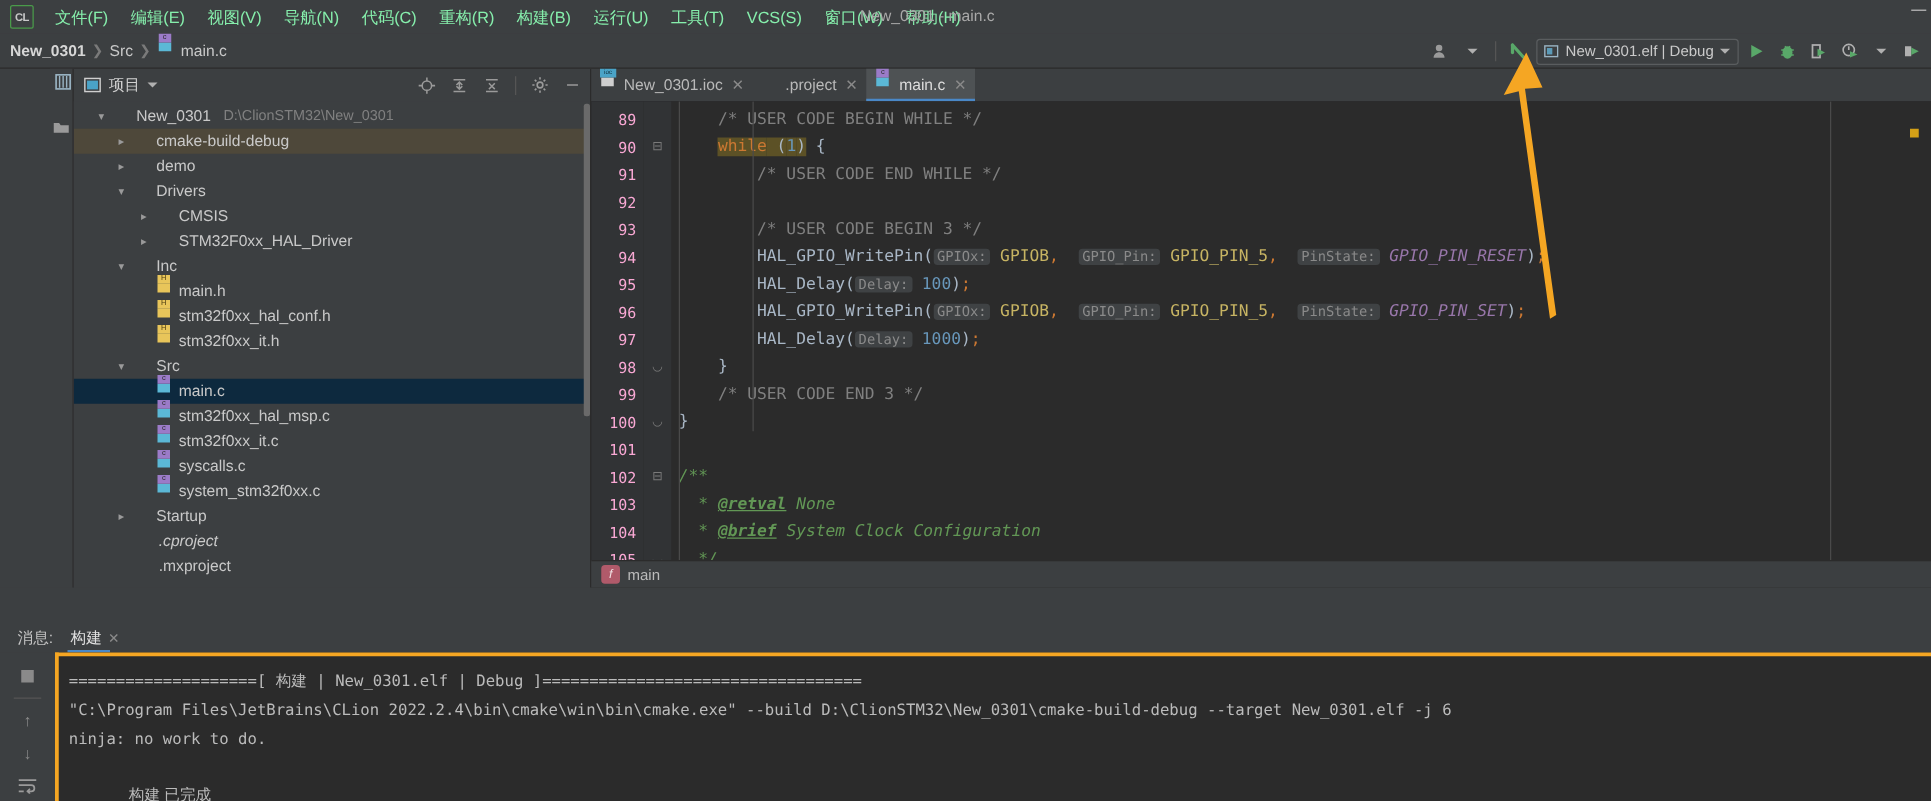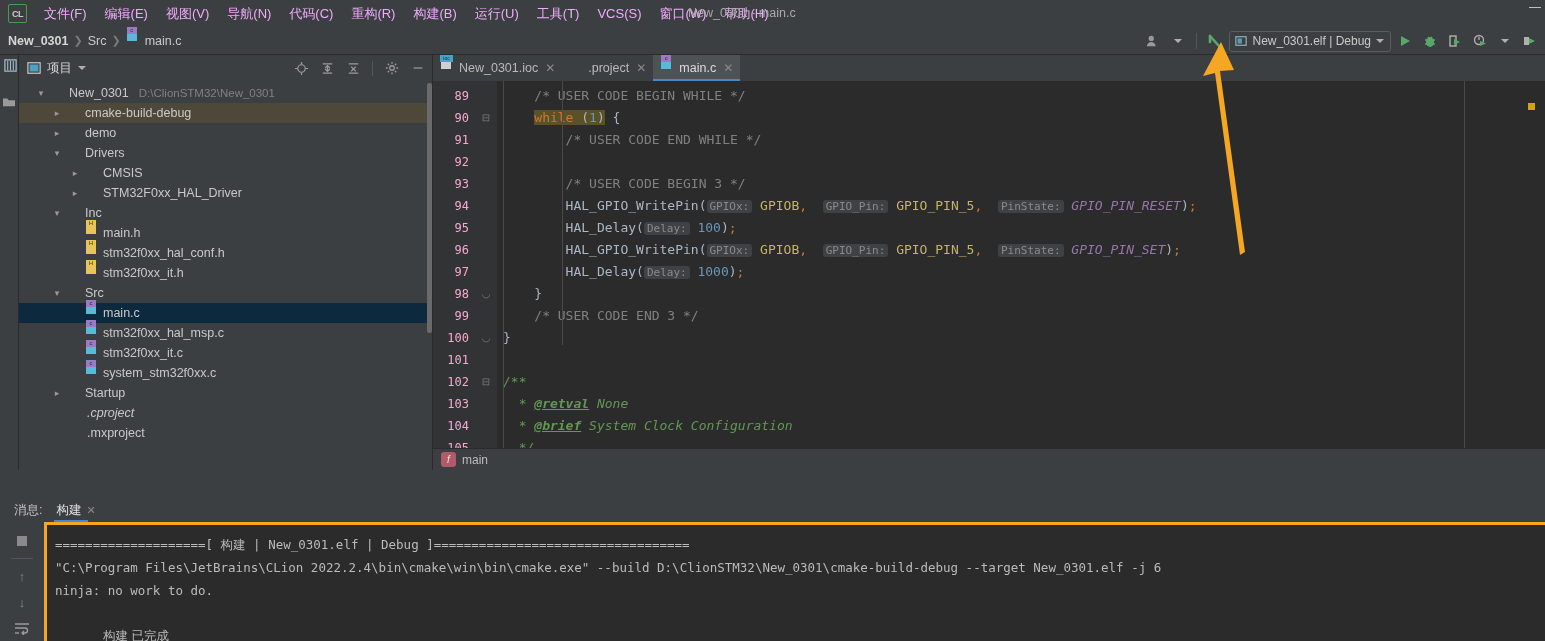--- a/index.html
+++ b/index.html
@@ -24,21 +24,21 @@
   }
   .logo {
     width:19px; height:19px; margin:0 8px 0 4px;
     border:1px solid #4a9b4a; border-radius:2px;
     background:#3c3f41; color:#c9c9c9;
     font-size:9px; font-weight:bold;
     display:flex; align-items:center; justify-content:center;
     letter-spacing:-0.5px;
   }
   .menu-item {
-    padding:4px 9px; color:#f0abfc; font-size:13px; white-space:nowrap;
+    padding:4px 9px; color:#86efac; font-size:13px; white-space:nowrap;
   }
   .win-title {
     position:absolute; left:688px; top:6px;
     font-size:12.5px; color:#a9a9a9; white-space:nowrap;
   }
   .win-btns { position:absolute; right:4px; top:0px; color:#cfcfcf; font-size:12px; }
 
   
   .navbar {
     height:28px; background:#3c3f41;
@@ -59,21 +59,21 @@
   .runcfg {
     display:flex; align-items:center; gap:5px;
     height:21px; padding:0 6px 0 5px;
     border:1px solid #5a5d5f; border-radius:3px;
     background:#3c3f41; color:#cacaca; font-size:12px;
     white-space:nowrap;
   }
   .caret { width:0;height:0;border-left:4px solid transparent;border-right:4px solid transparent;border-top:4px solid #b0b0b0; }
 
   
-  .body-row { display:flex; height:415px; }
+  .body-row { display:flex; height:415px;margin-left:40px; }
 
   
   .leftstrip {
     width:19px; background:#3c3f41;
     border-right:1px solid #2b2b2b;
     position:relative;
   }
   .vstrip-item {
     position:absolute; left:1px; top:2px;
     width:17px; color:#b9b9b9; font-size:10px;
@@ -418,20 +418,24 @@
           <span class="fi"><span class="cfile"></span></span>
           <span>main.c</span>
         </div>
         <div class="row" style="padding-left:66px;">
           <span class="fi"><span class="cfile"></span></span>
           <span>stm32f0xx_hal_msp.c</span>
         </div>
         <div class="row" style="padding-left:66px;">
           <span class="fi"><span class="cfile"></span></span>
           <span>stm32f0xx_it.c</span>
+        </div>
+        <div class="row" style="padding-left:66px;">
+          <span class="fi"><span class="cfile"></span></span>
+          <span>syscalls.c</span>
         </div>
         <div class="row" style="padding-left:66px;">
           <span class="fi"><span class="cfile"></span></span>
           <span>system_stm32f0xx.c</span>
         </div>
         <div class="row" style="padding-left:32px;">
           <span class="arrow">▸</span>
           <span class="fi"><span class="folder"></span></span>
           <span>Startup</span>
         </div>

